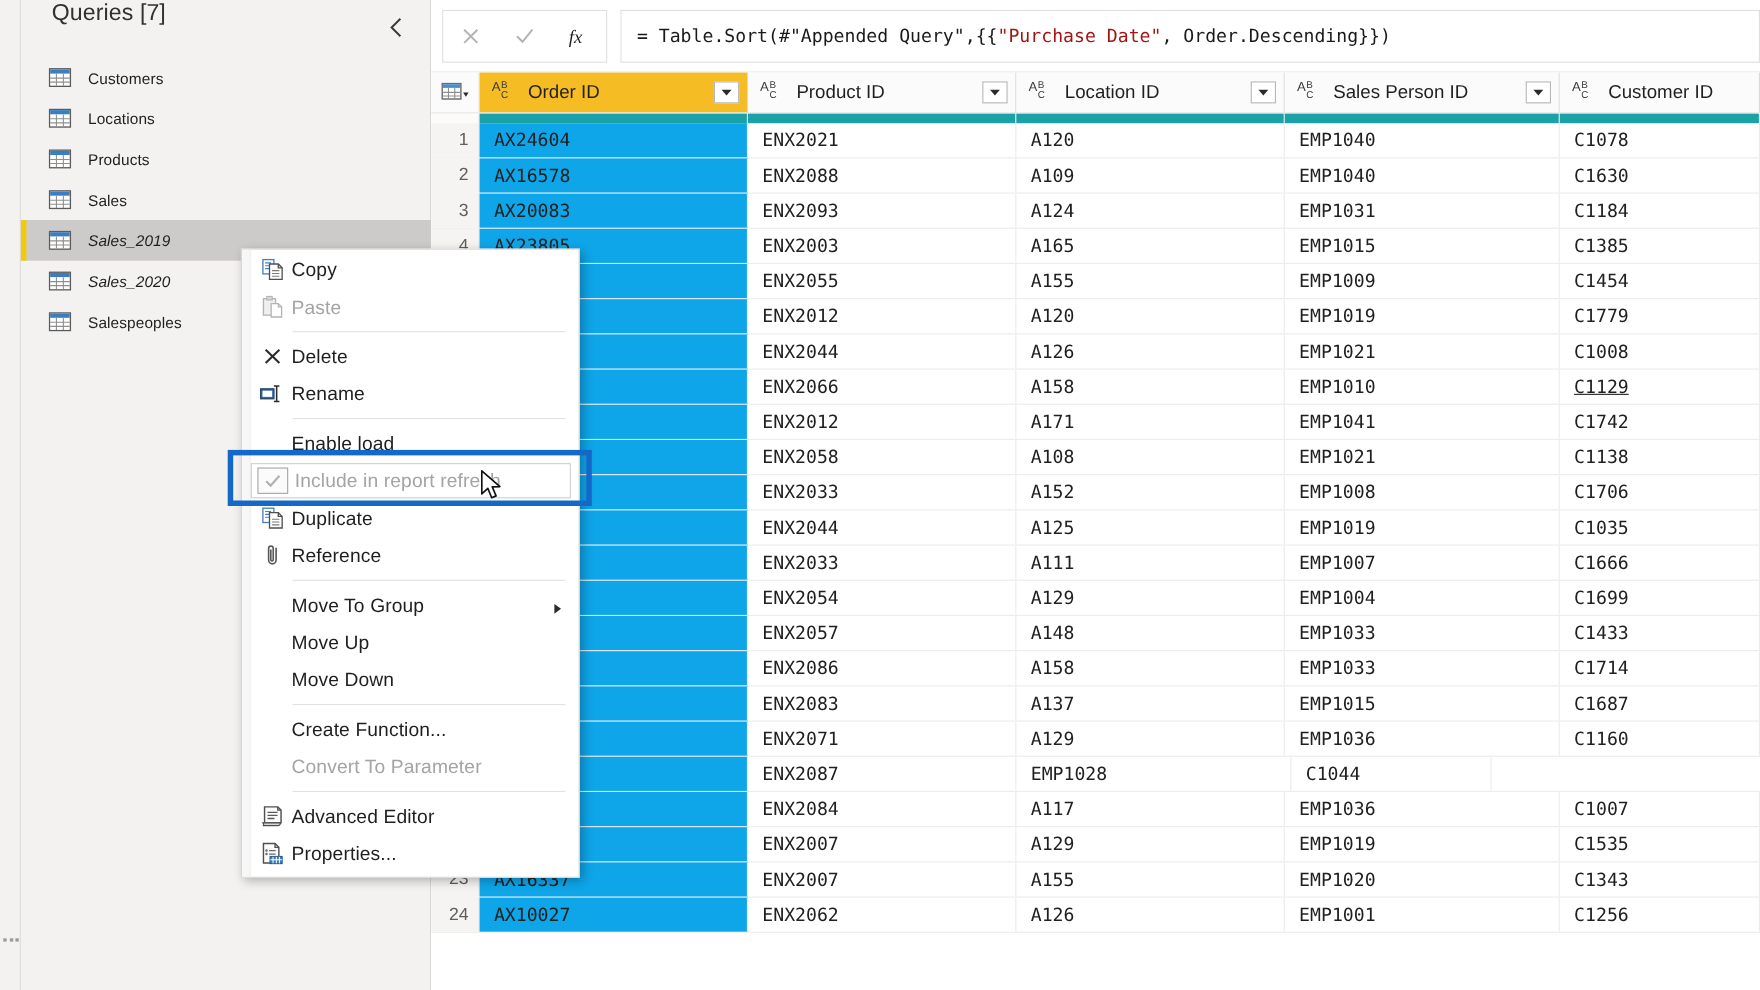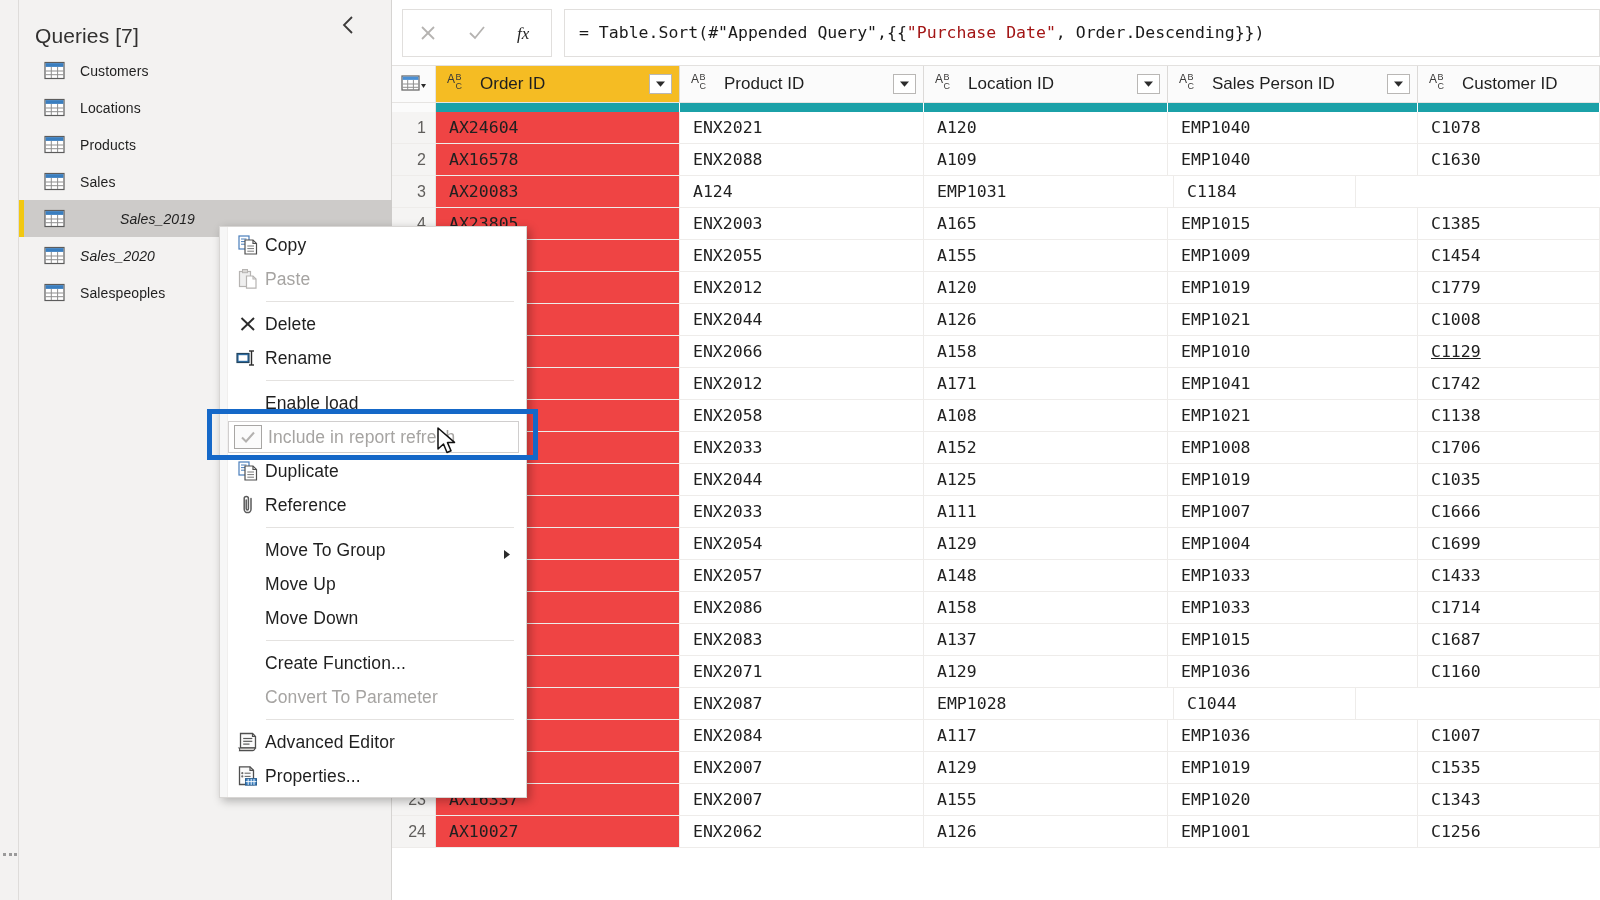--- a/index.html
+++ b/index.html
@@ -22,43 +22,43 @@
     position:absolute; left:0; top:0; width:19px; height:900px;
     background:#f3f2f1; border-right:1px solid #dedcda;
   }
   #splitter-grip {
     position:absolute; left:3px; top:851px; width:14px; height:6px;
     display:flex; justify-content:space-between; align-items:center;
   }
   #splitter-grip i { display:block; width:3px; height:3px; background:#9a9a9a; }
 
   #queries-header {
-    position:absolute; left:11px; top:0; width:373px; height:48px;
-    display:flex; align-items:flex-end;
+    position:absolute; left:23px; top:0; width:373px; height:48px;
+    display:flex; align-items:flex-start;
   }
   #queries-title {
     margin-left: 24px; font-size: 21px; color:#323130; font-weight:400;
     letter-spacing: .1px;
   }
   #collapse-btn {
     position:absolute; right:22px; top:12px; width:26px; height:26px;
     display:flex; align-items:center; justify-content:center;
     cursor:pointer;
   }
   #collapse-btn svg { display:block; }
 
   #queries-list { position:absolute; left:19px; top:52px; width:373px; }
   .q-item {
     position:relative; height:37px; display:flex; align-items:center;
     padding-left: 25px; cursor:pointer;
   }
   .q-item .q-icon { width:22px; height:19px; flex:0 0 22px; margin-right:14px; }
   .q-item .q-label { font-size:14px; color:#1f1f1f; letter-spacing:.1px; white-space:nowrap; }
   .q-item.italic .q-label { font-style: italic; }
-  .q-item.selected { background:#cdcbc9;gap:40px; }
+  .q-item.selected { background:#cdcbc9; }
   .q-item.selected::before {
     content:""; position:absolute; left:0; top:0; bottom:0; width:5px; background:#f2c811;
   }
 
   
   #main { position:absolute; left:392px; top:0; width:1208px; height:900px; background:#fff; }
 
   
   #formula-bar {
     position:absolute; left:0; top:0; width:1208px; height:66px;
@@ -116,21 +116,21 @@
     display:flex; align-items:center; justify-content:flex-end; padding-right:9px;
     font-size:16px; color:#605e5c; background:#f5f4f3;
     font-family:"Liberation Sans",sans-serif;
   }
   .g-row .cell {
     border-right:1px solid #eeecea; display:flex; align-items:center;
     padding-left:13px; font-size:16.5px; color:#202020;
     font-family:"DejaVu Sans Mono","Liberation Mono",monospace;
     white-space:nowrap; overflow:hidden;
   }
-  .g-row .cell.sel-col { background:#ef4444; }
+  .g-row .cell.sel-col { background:#0ea5e9; }
 
   
   #context-menu {
     position:absolute; left:219px; top:226px; width:308px;
     background:#ffffff; border:1px solid #d8d6d4;
     box-shadow: 3px 3px 9px rgba(0,0,0,.28);
     z-index: 50; padding: 1px 0 4px 0;
   }
   #context-menu::before {
     content:""; position:absolute; left:0; top:0; bottom:0; width:7px; background:#f7f7f7;
@@ -397,20 +397,21 @@
             <span class="rn">2</span>
             <span class="cell sel-col" style="width:244px;flex:0 0 244px;">AX16578</span>
             <span class="cell" style="width:244px;flex:0 0 244px;">ENX2088</span>
             <span class="cell" style="width:244px;flex:0 0 244px;">A109</span>
             <span class="cell" style="width:250px;flex:0 0 250px;">EMP1040</span>
             <span class="cell" style="width:182px;flex:0 0 182px;">C1630</span>
           </div>
           <div class="g-row">
             <span class="rn">3</span>
             <span class="cell sel-col" style="width:244px;flex:0 0 244px;">AX20083</span>
+            <span class="cell" style="width:244px;flex:0 0 244px;">ENX2093</span>
             <span class="cell" style="width:244px;flex:0 0 244px;">A124</span>
             <span class="cell" style="width:250px;flex:0 0 250px;">EMP1031</span>
             <span class="cell" style="width:182px;flex:0 0 182px;">C1184</span>
           </div>
           <div class="g-row">
             <span class="rn">4</span>
             <span class="cell sel-col" style="width:244px;flex:0 0 244px;">AX23805</span>
             <span class="cell" style="width:244px;flex:0 0 244px;">ENX2003</span>
             <span class="cell" style="width:244px;flex:0 0 244px;">A165</span>
             <span class="cell" style="width:250px;flex:0 0 250px;">EMP1015</span>

